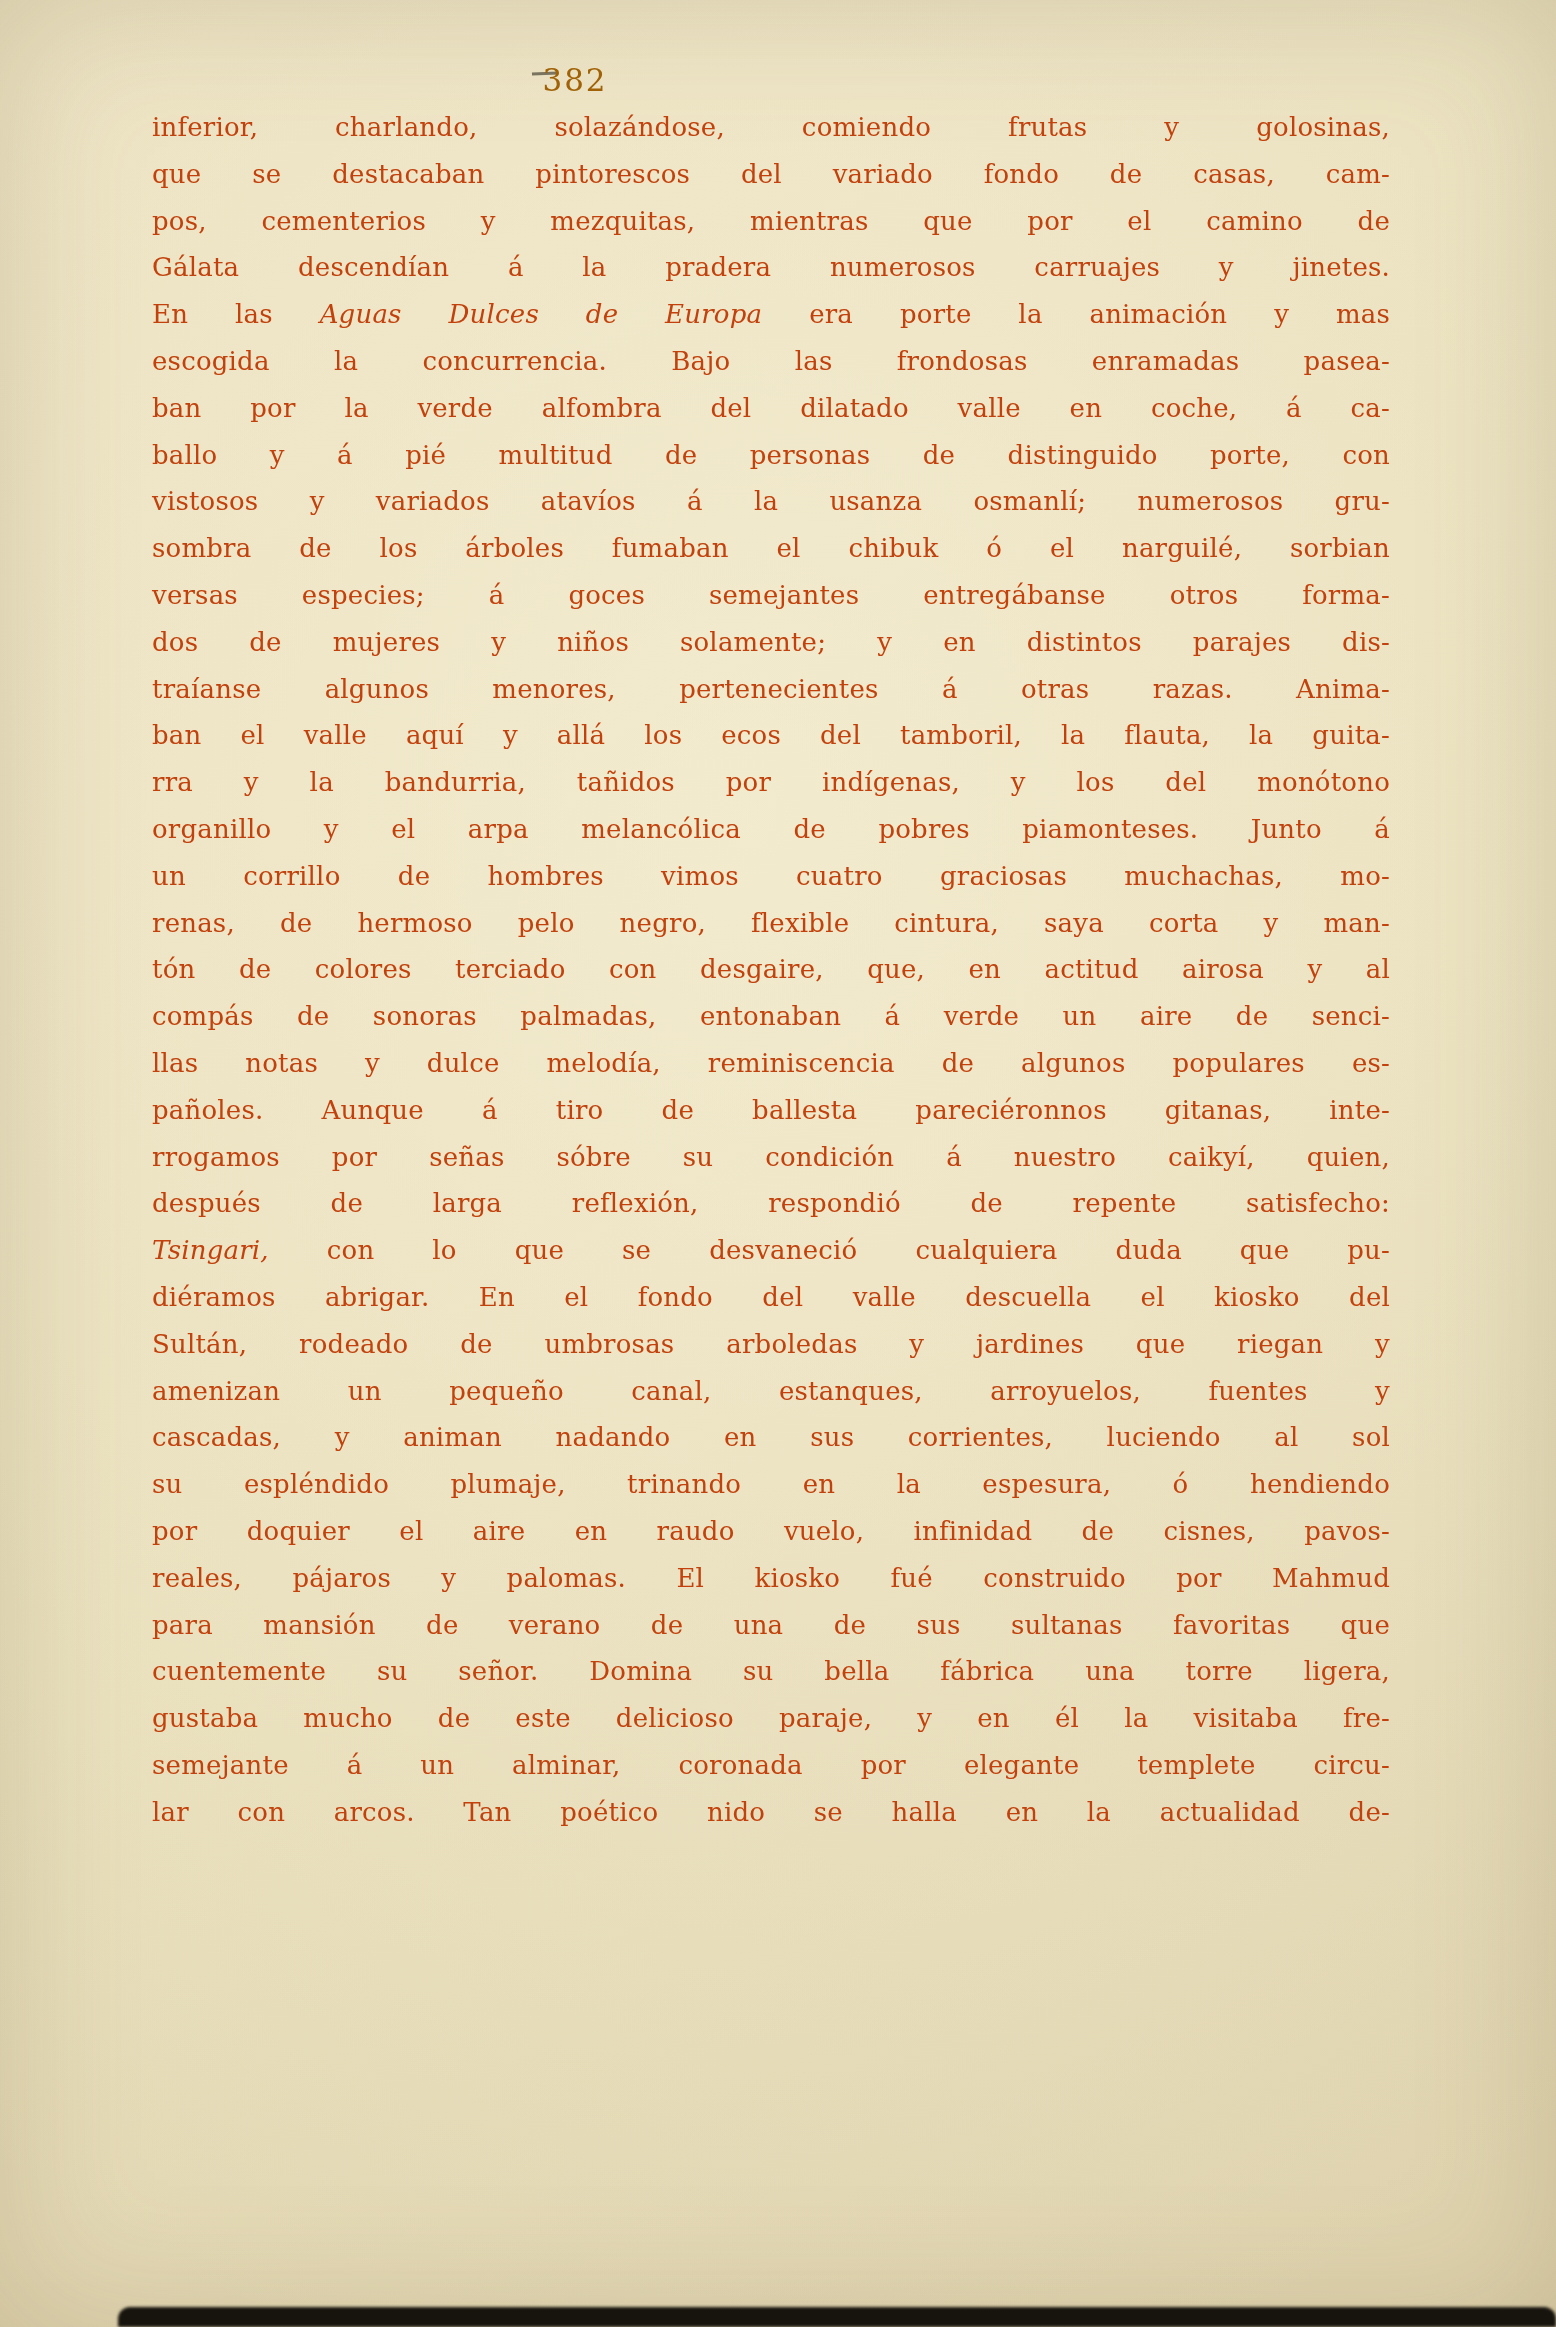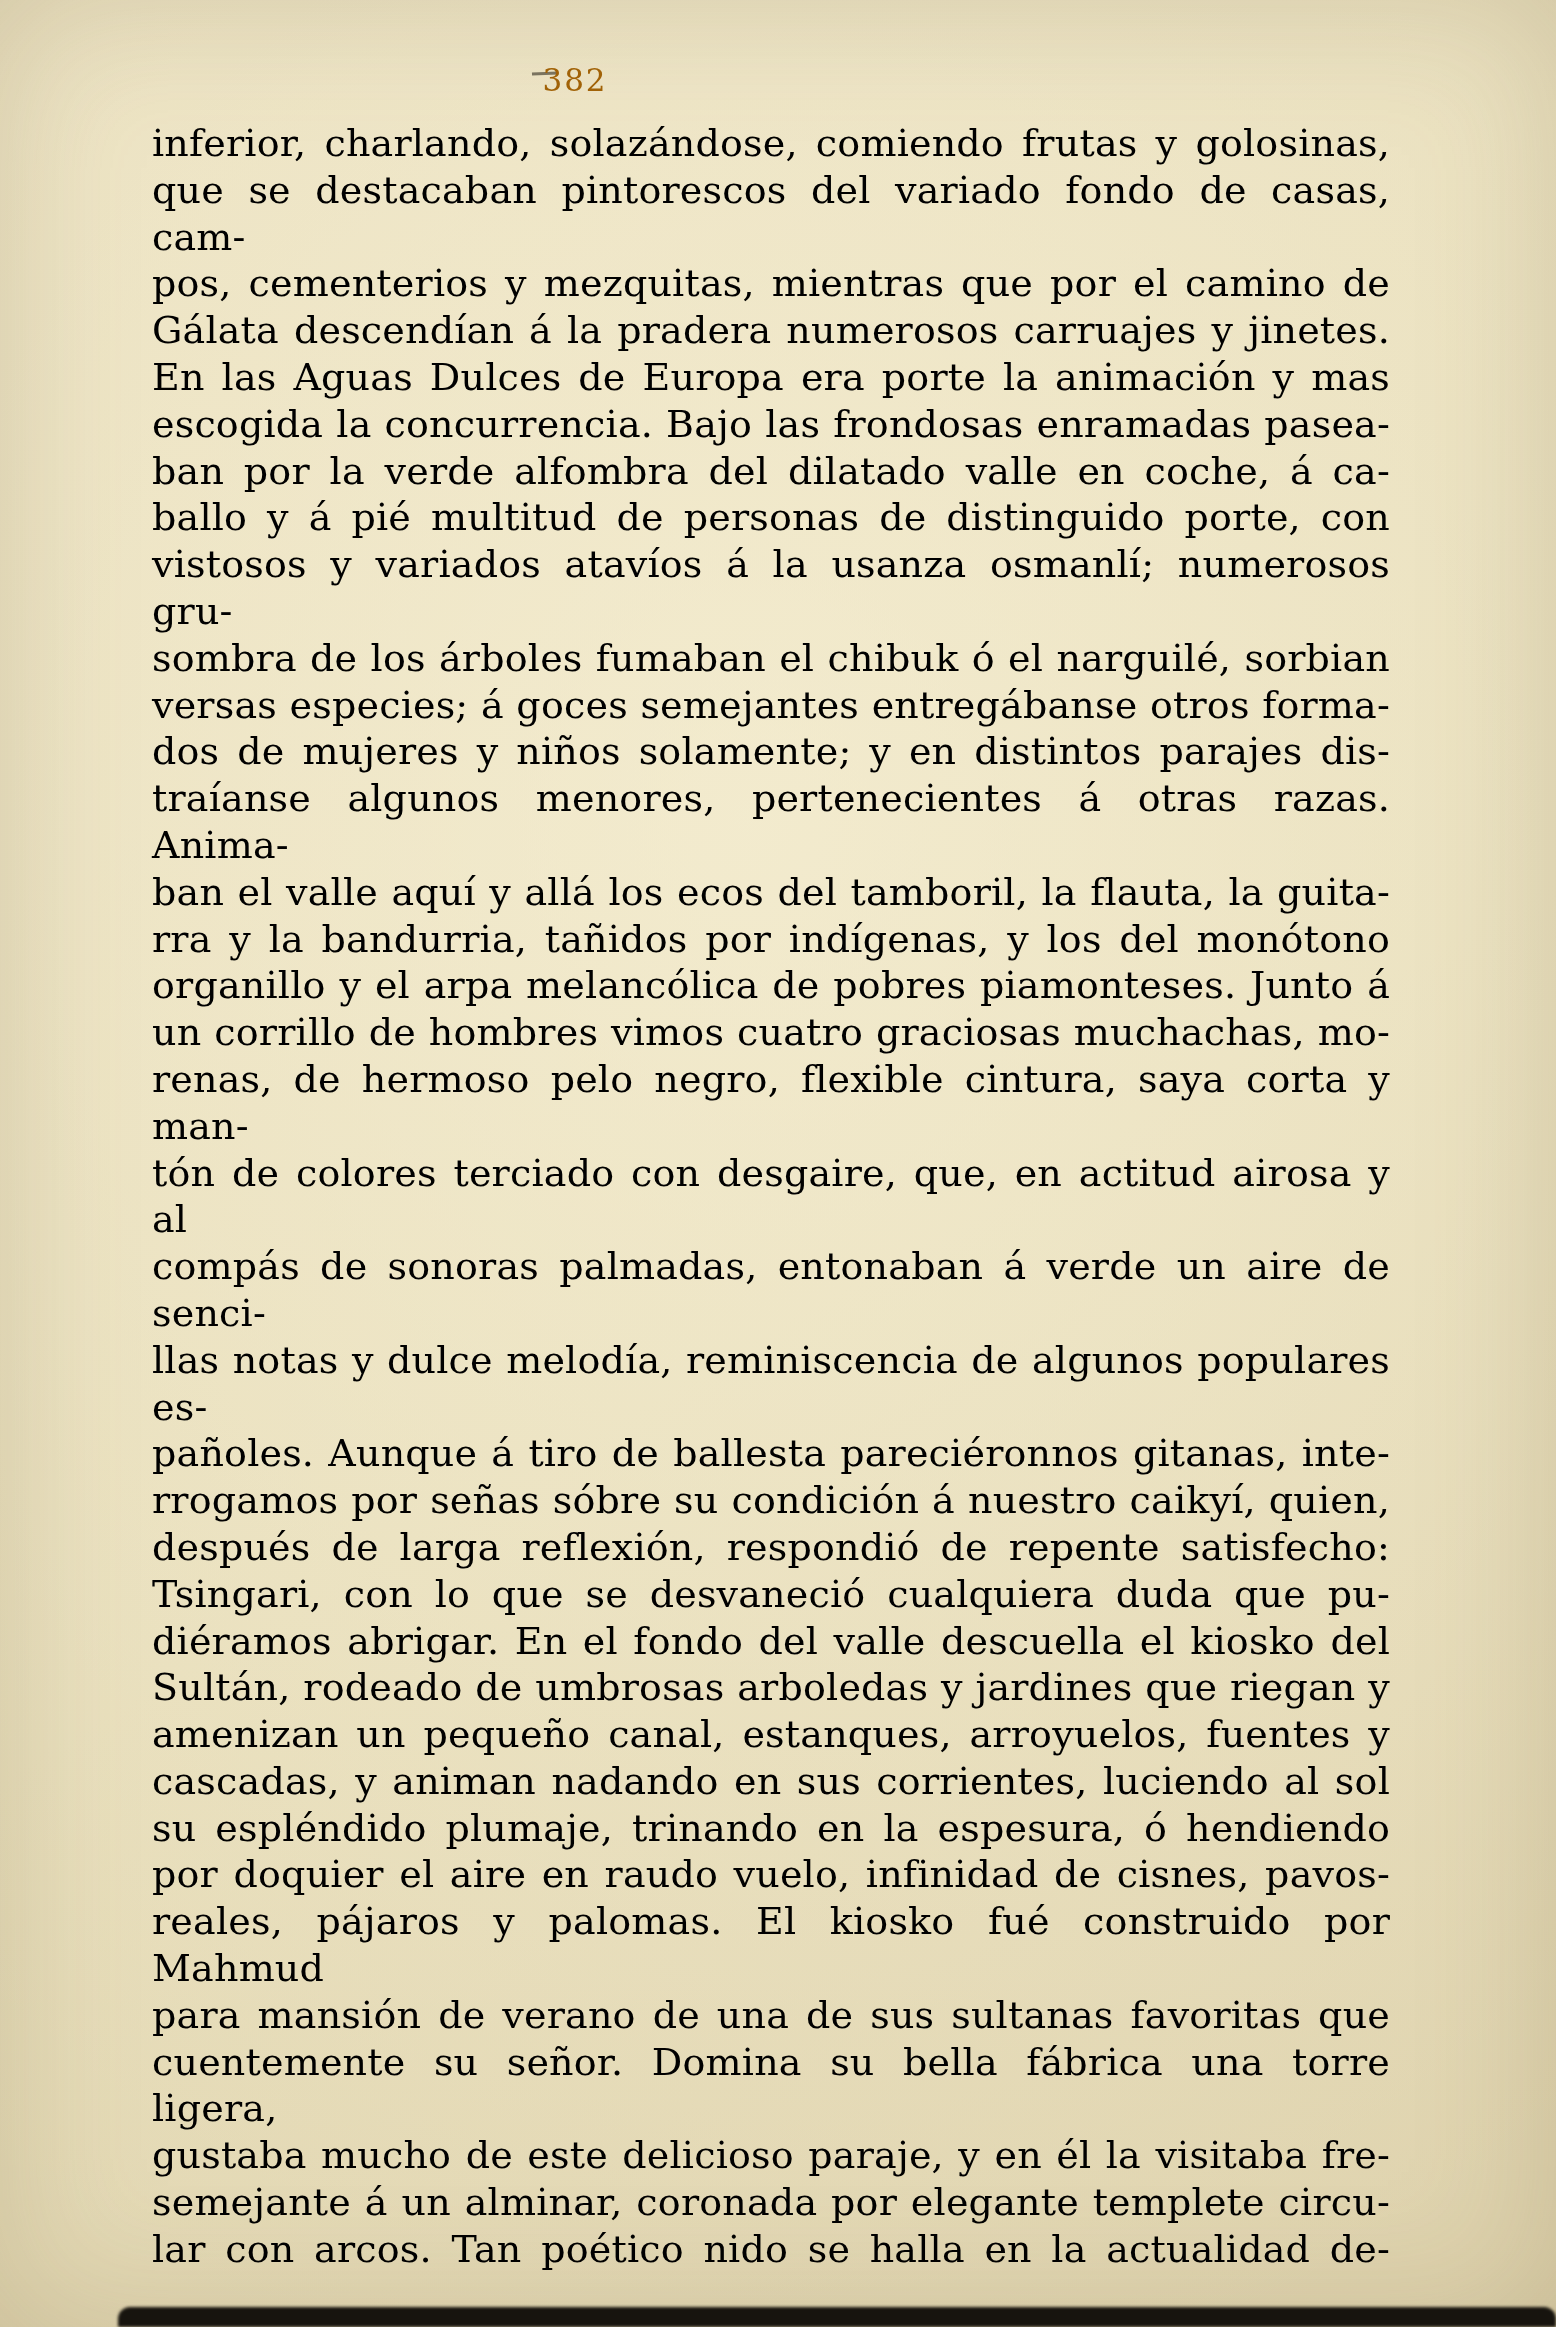--- a/index.html
+++ b/index.html
@@ -36,33 +36,33 @@
     left: 532px;
     width: 26px;
     height: 3px;
     background: #4a4435;
     transform: rotate(-2deg);
     opacity: 0.7;
   }
   .text-block {
     position: absolute;
     left: 152px;
-    top: 120px;
+    top: 104px;
     width: 1238px;
-    color: #000000;
-    font-size: 38px;
+    color: #c2410c;
+    font-size: 26px;
     line-height: 46.8px;
     letter-spacing: 0.2px;
   }
   .line {
     text-align: justify;
     text-align-last: justify;
     -moz-text-align-last: justify;
   }
-  .it { }
+  .it { font-style: italic; }
   .scan-bottom {
     position: absolute;
     bottom: 0;
     left: 118px;
     width: 1438px;
     height: 20px;
     background: #17140e;
     border-radius: 12px 12px 0 0;
     filter: blur(1.5px);
   }

